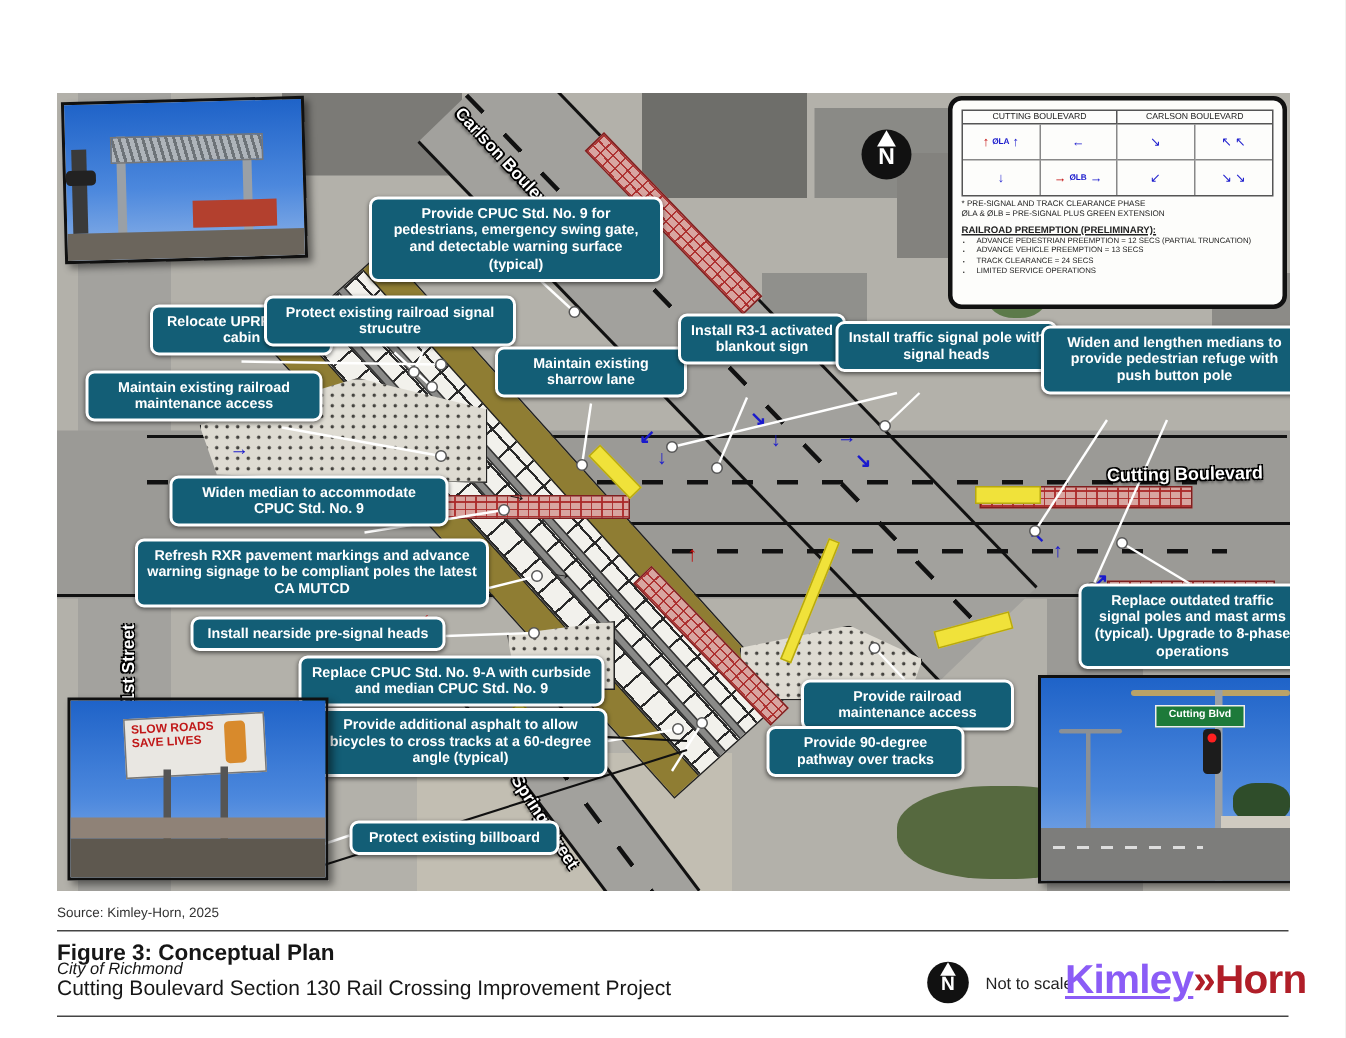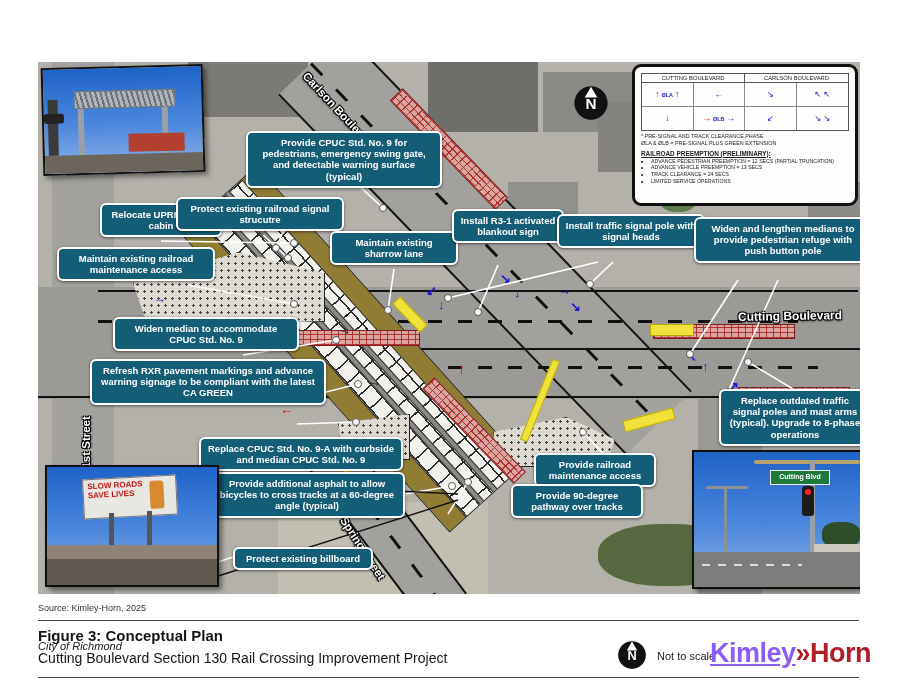--- a/index.html
+++ b/index.html
@@ -258,25 +258,26 @@
 
     <div class="callout" style="left:62px;top:141px;width:122px;">Relocate UPRR signal cabin</div>
     <div class="callout" style="left:138px;top:135px;width:168px;">Protect existing railroad signal strucutre</div>
     <div class="callout" style="left:208px;top:69px;width:196px;">Provide CPUC Std. No. 9 for pedestrians, emergency swing gate, and detectable warning surface (typical)</div>
     <div class="callout" style="left:19px;top:185px;width:158px;">Maintain existing railroad maintenance access</div>
     <div class="callout" style="left:292px;top:169px;width:128px;">Maintain existing sharrow lane</div>
     <div class="callout" style="left:414px;top:147px;width:112px;">Install R3-1 activated blankout sign</div>
     <div class="callout" style="left:519px;top:152px;width:148px;">Install traffic signal pole with signal heads</div>
     <div class="callout" style="left:656px;top:155px;width:178px;">Widen and lengthen medians to provide pedestrian refuge with push button pole</div>
     <div class="callout" style="left:75px;top:255px;width:186px;">Widen median to accommodate CPUC Std. No. 9</div>
-    <div class="callout" style="left:52px;top:297px;width:236px;">Refresh RXR pavement markings and advance warning signage to be compliant with the latest CA GREEN</div>
+    <div class="callout" style="left:52px;top:297px;width:236px;">Refresh RXR pavement markings and advance warning signage to be compliant poles the latest CA MUTCD</div>
+    <div class="callout" style="left:89px;top:349px;width:170px;">Install nearside pre-signal heads</div>
     <div class="callout" style="left:161px;top:375px;width:204px;">Replace CPUC Std. No. 9-A with curbside and median CPUC Std. No. 9</div>
     <div class="callout" style="left:171px;top:410px;width:196px;">Provide additional asphalt to allow bicycles to cross tracks at a 60-degree angle (typical)</div>
     <div class="callout" style="left:195px;top:485px;width:140px;">Protect existing billboard</div>
-    <div class="callout" style="left:496px;top:391px;width:122px;">Provide railroad maintenance access</div>
+    <div class="callout" style="left:496px;top:391px;width:142px;">Provide railroad maintenance access</div>
     <div class="callout" style="left:473px;top:422px;width:132px;">Provide 90-degree pathway over tracks</div>
     <div class="callout" style="left:681px;top:327px;width:152px;">Replace outdated traffic signal poles and mast arms (typical). Upgrade to 8-phase operations</div>
 
     <div class="photo" style="left:4px;top:4px;width:158px;height:104px;transform:rotate(-1.5deg);">
       <div class="sky"></div>
       <div class="blk" style="left:34px;top:22px;width:6px;height:70px;background:#9aa0a6;"></div>
       <div class="blk" style="left:118px;top:26px;width:6px;height:66px;background:#9aa0a6;"></div>
       <div class="blk" style="left:30px;top:22px;width:100px;height:16px;background:repeating-linear-gradient(75deg,#aeb4ba 0 3px,#6d7378 3px 5px);border:1px solid #777;"></div>
       <div class="blk" style="left:4px;top:30px;width:10px;height:56px;background:#3a3a3a;"></div>
       <div class="blk" style="left:0px;top:44px;width:20px;height:10px;background:#222;border-radius:3px;"></div>

